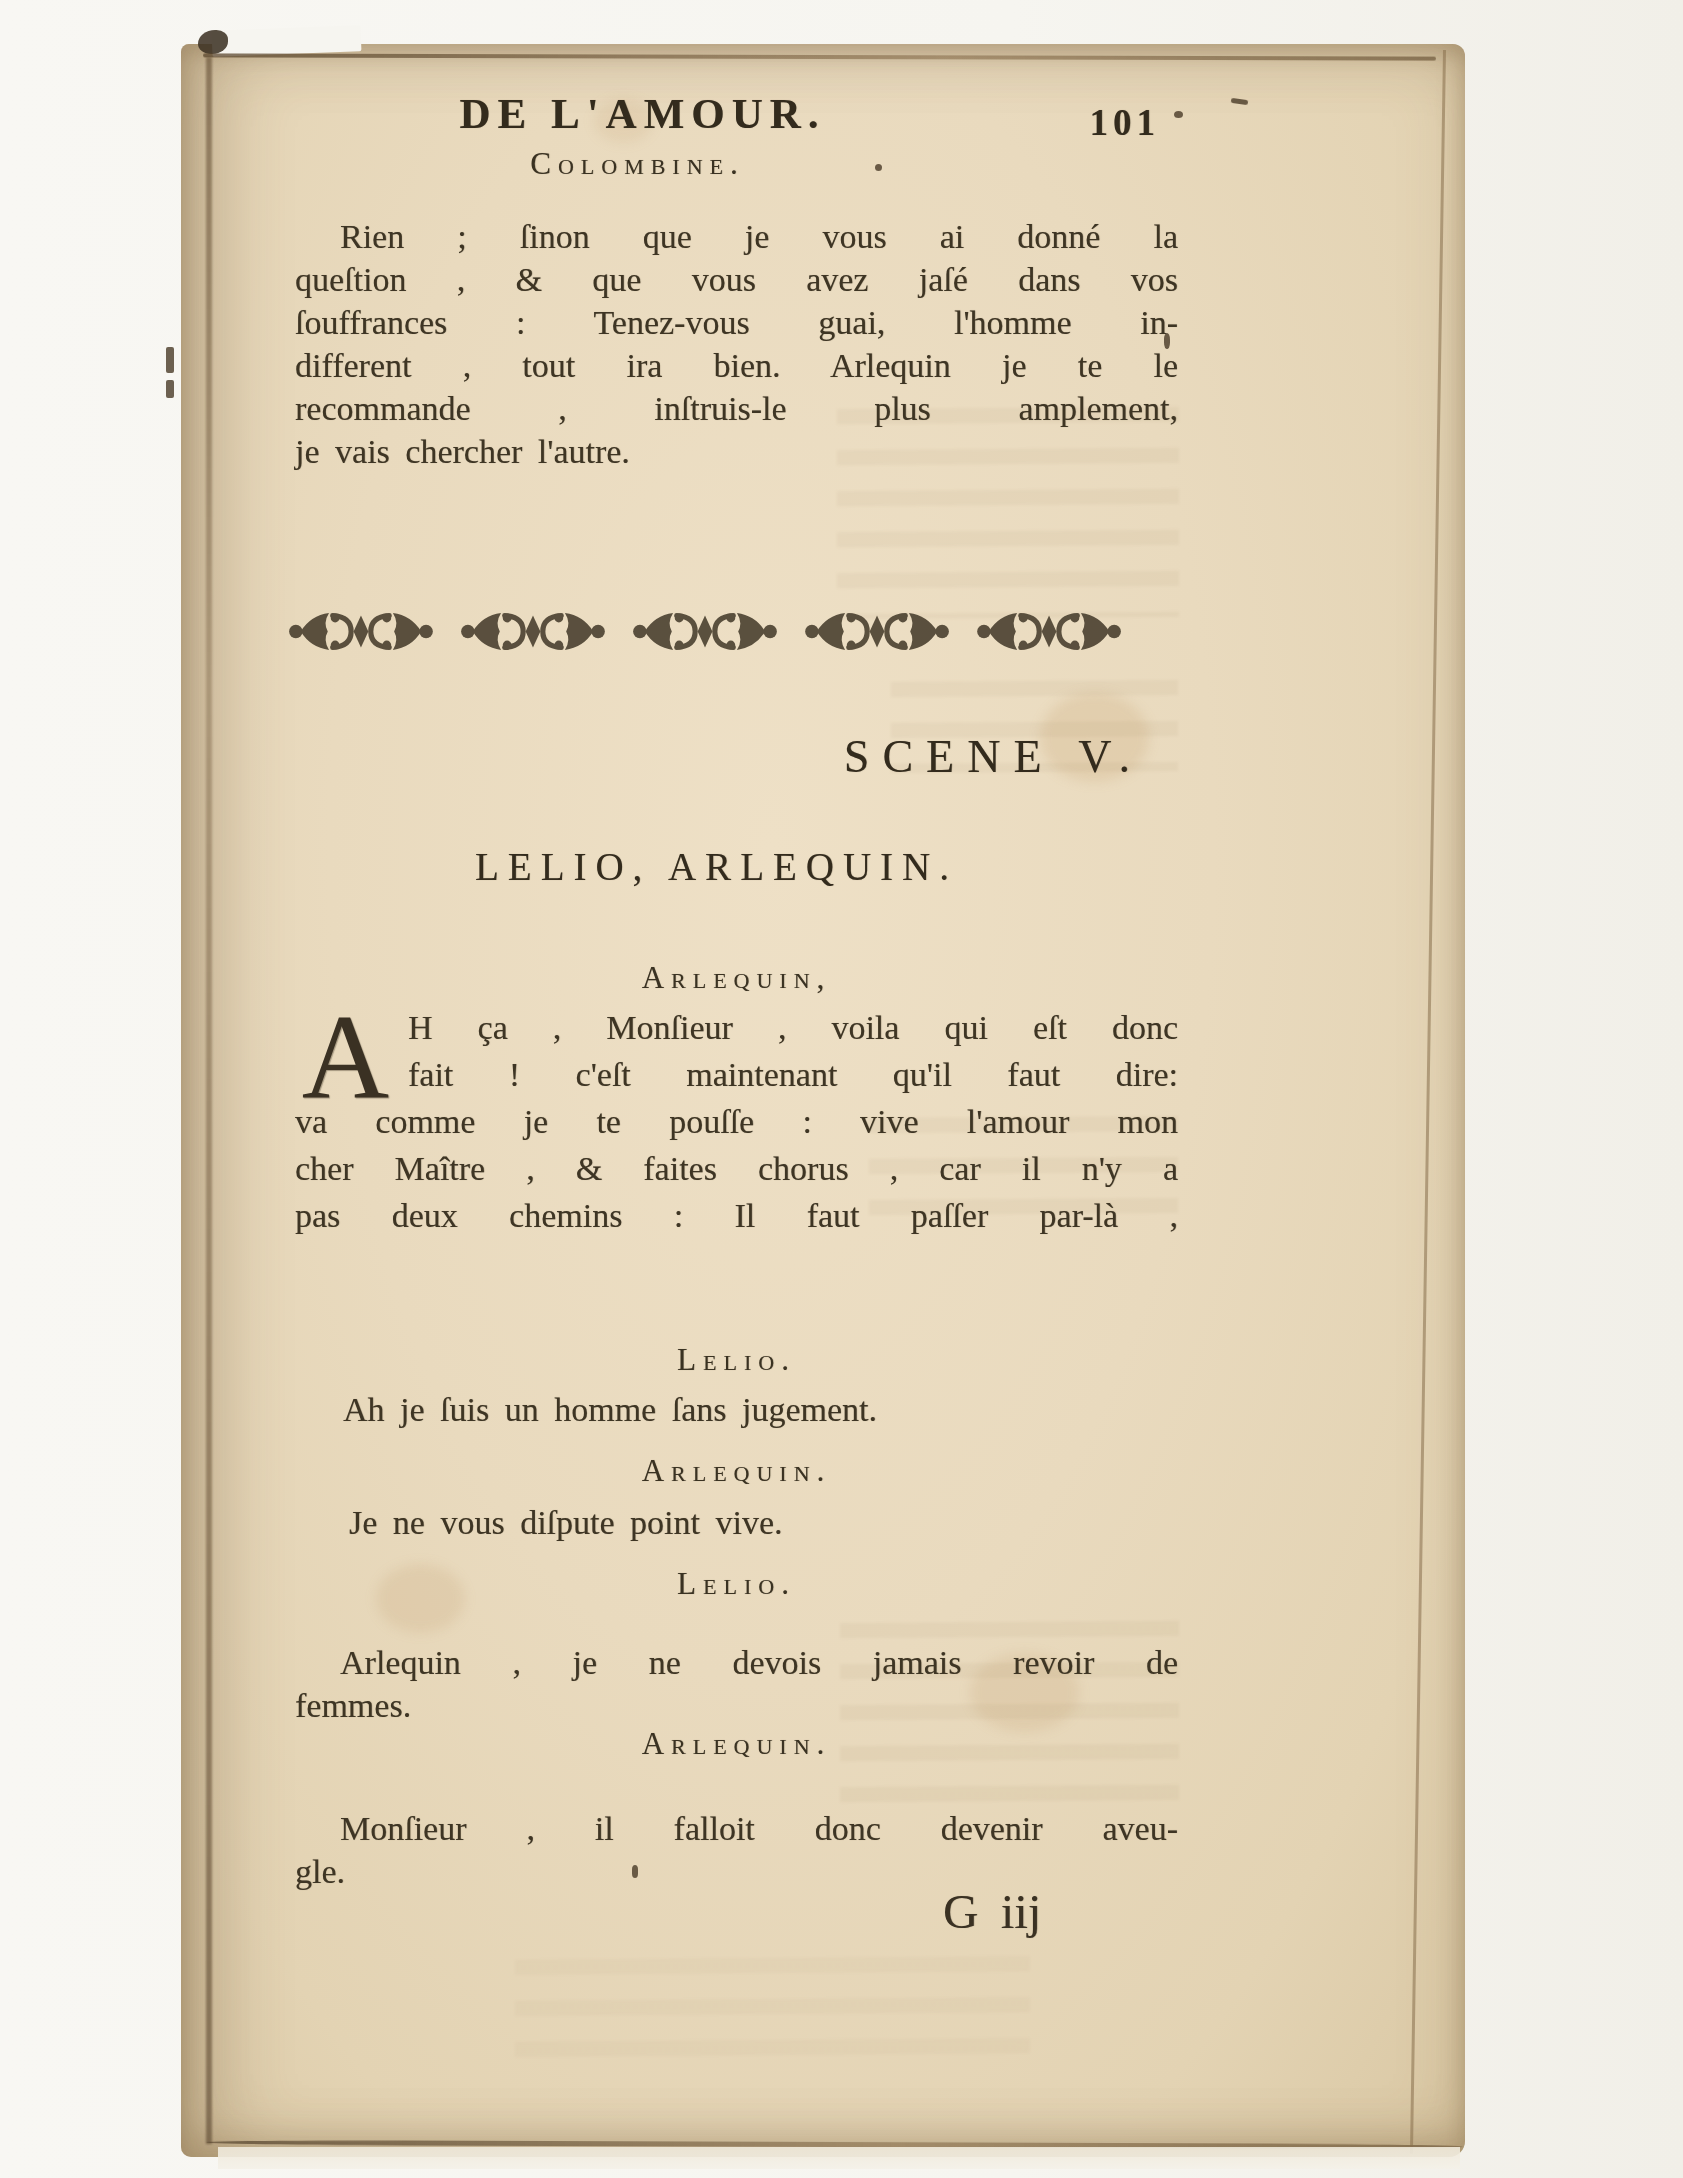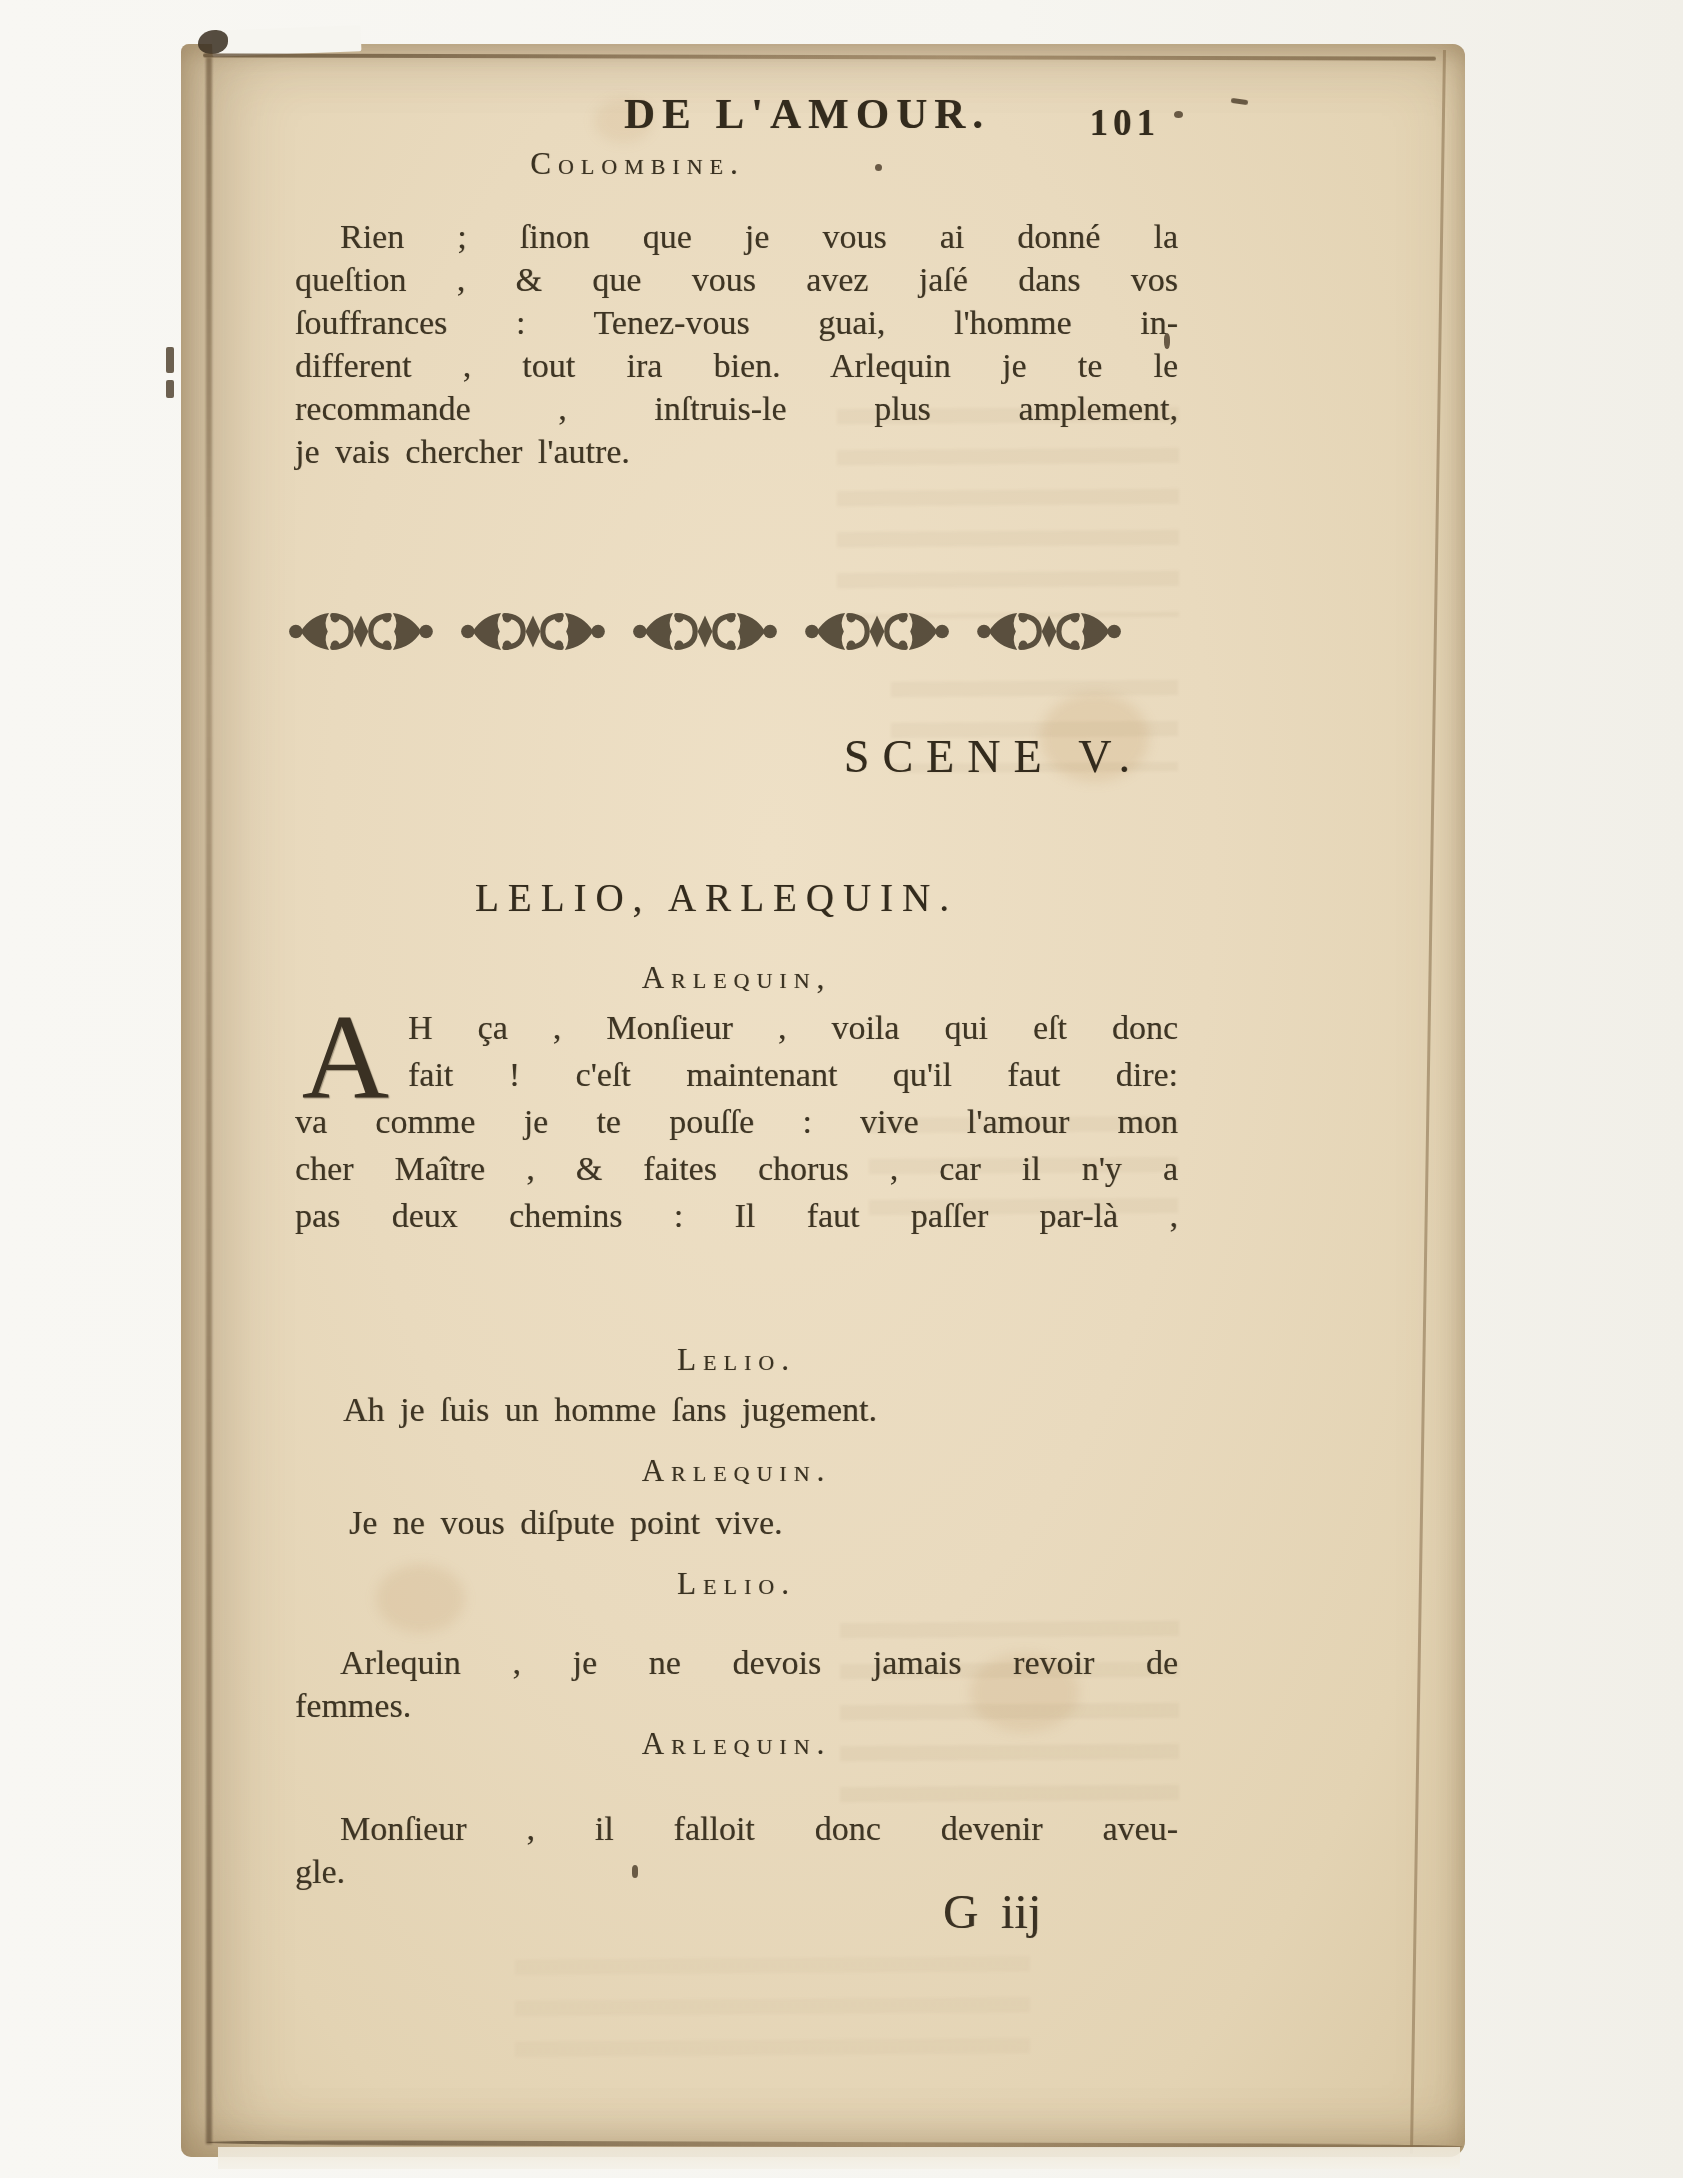--- a/index.html
+++ b/index.html
@@ -33,33 +33,33 @@
   .ghost{position:absolute;opacity:.5;filter:blur(1.6px);transform:skewY(-.4deg);
     background:repeating-linear-gradient(180deg,rgba(140,110,70,.13) 0 15px,rgba(0,0,0,0) 15px 41px);}
   
   .speck{position:absolute;background:#4a3b28;border-radius:50%;opacity:.8;filter:blur(0.3px);}
   .fox{position:absolute;border-radius:50%;filter:blur(6px);}
   
   .text-block{position:absolute;left:295px;top:83px;width:883px;height:1940px;color:#3e3524;}
   .text-block > div{position:absolute;width:100%;}
   .ink{text-shadow:0.4px 0.4px 0.7px rgba(62,53,36,.45);}
   .header-row{top:6px;height:53px;}
-  .page-title{position:absolute;left:0;right:188px;text-align:right;font-size:43px;letter-spacing:7px;
+  .page-title{position:absolute;left:0;right:188px;text-align:center;font-size:43px;letter-spacing:7px;
     color:#332b1d;font-weight:bold;}
   .page-number{position:absolute;right:18px;top:12px;font-size:37px;letter-spacing:5px;color:#332b1d;font-weight:bold;}
   .speaker{font-variant:small-caps;font-size:31px;letter-spacing:7px;text-align:center;color:#3a3222;}
   .line{font-size:34px;line-height:43px;word-spacing:7px;}
   .just{text-align:justify;text-align-last:justify;}
   .indent{padding-left:45px;box-sizing:border-box;margin-top:29px;}
   .pad-drop{padding-left:113px;box-sizing:border-box;}
   .sp-colombine{top:63px;transform:translateX(-99px);}
   .para1{top:103px;}
   .ornament-band{top:519px;text-align:center;transform:translateX(-32px);}
   .scene-heading{top:647px;text-align:right;font-size:46px;letter-spacing:13px;color:#332b1d;transform:translateX(-35px);}
-  .cast-line{top:792px;text-align:center;font-size:39px;letter-spacing:9px;color:#332b1d;transform:translateX(-20px);}
+  .cast-line{top:761px;text-align:center;font-size:39px;letter-spacing:9px;color:#332b1d;transform:translateX(-20px);}
   .sp-arl1{top:877px;}
   .para2{top:921px;}
   .para2 .line{line-height:47px;}
   .drop-cap{position:absolute;left:-4px;top:2px;font-size:121px;line-height:103px;color:#3a3123;
     text-shadow:1px 1px 1px rgba(62,53,36,.4);width:109px;text-align:center;}
   .sp-lelio1{top:1259px;}
   .ln-lelio1{top:1305px;padding-left:48px;box-sizing:border-box;}
   .sp-arl2{top:1370px;}
   .ln-arl2{top:1418px;padding-left:54px;box-sizing:border-box;}
   .sp-lelio2{top:1483px;}

